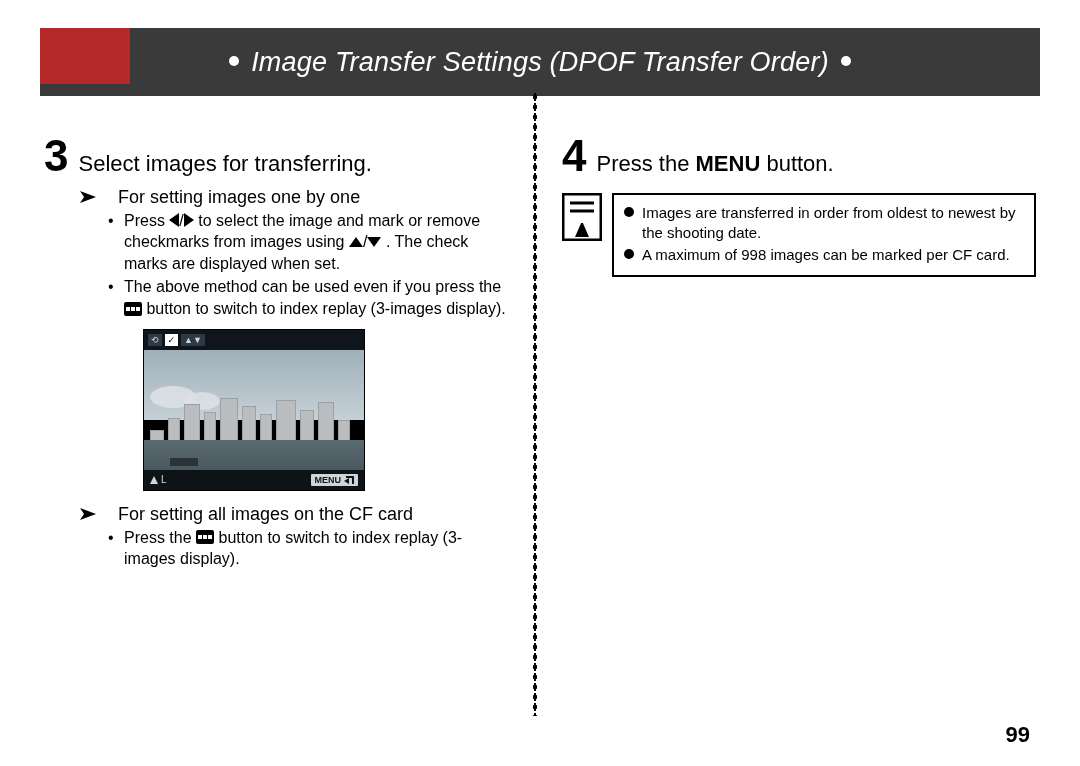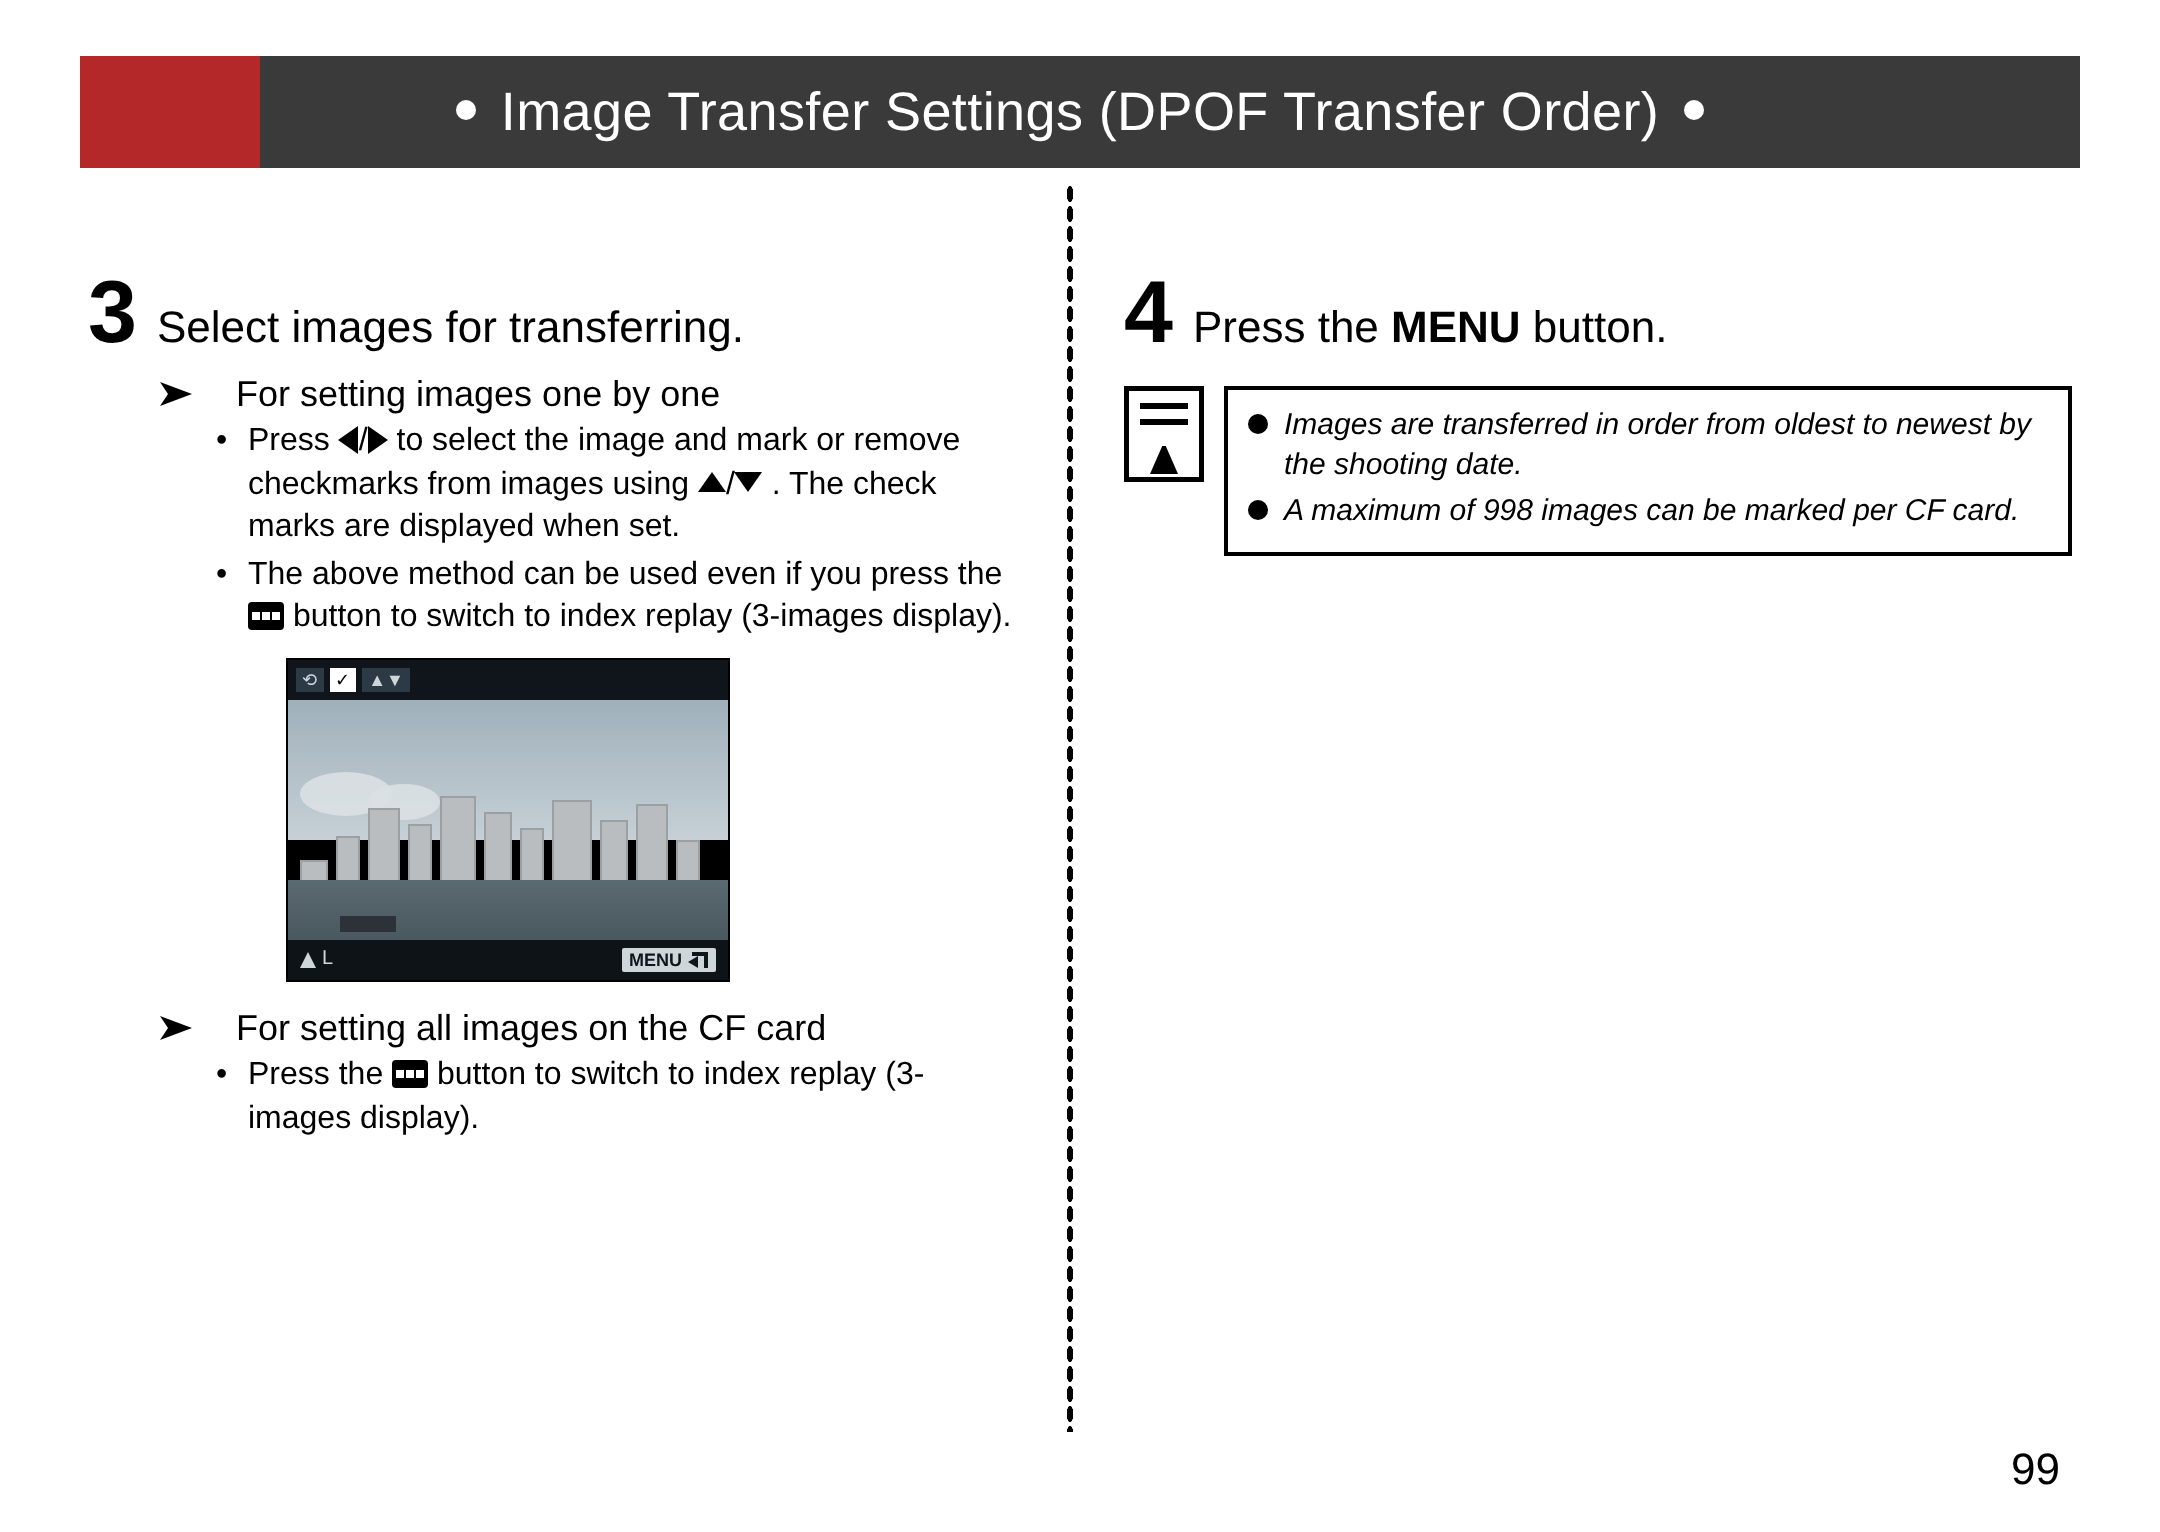--- a/index.html
+++ b/index.html
@@ -14,22 +14,23 @@
   }
   .page {
     position: relative;
     width: 1080px;
     height: 766px;
     box-sizing: border-box;
   }
   .topbar {
     position: absolute;
     left: 40px; right: 40px; top: 28px;
-    height: 56px;
+    height: 68px;
     background: #3a3a3a;
+    font-style: italic;
   }
   .redbox {
     position: absolute;
     left: 40px; top: 28px;
     width: 90px; height: 56px;
     background: #b4282a;
   }
   .title-text {
     position: absolute;
     left: 0; right: 0; top: 0; bottom: 0;
@@ -243,39 +244,39 @@
   .note-icon {
     width: 40px; height: 48px; flex: 0 0 auto;
   }
   .note-box {
     flex: 1;
     border: 2px solid #000;
     padding: 8px 10px;
     font-size: 15px;
     line-height: 1.35;
   }
-  .note-box .note-item { position: relative; padding-left: 18px; margin-bottom: 2px; font-style: italic; }
+  .note-box .note-item { position: relative; padding-left: 18px; margin-bottom: 2px; }
   .dot {
     position: absolute; left: 0; top: 4px;
     width: 10px; height: 10px; border-radius: 50%; background: #000;
   }
   
   .dots {
     position: absolute; left: 3px; top: 0; bottom: 0;
     width: 4px;
     background-image: radial-gradient(#000 1.6px, transparent 1.7px);
     background-size: 4px 10px;
     background-repeat: repeat-y;
   }
   .page-number {
     position: absolute;
     right: 50px;
     bottom: 18px;
     font-size: 22px;
-    font-weight: 400;
+    font-weight: 700;
   }
 </style>
 </head>
 <body>
 
 <div class="page">
 
   <div class="topbar">
     <div class="title-text">
       <span class="title-bullet"></span>

